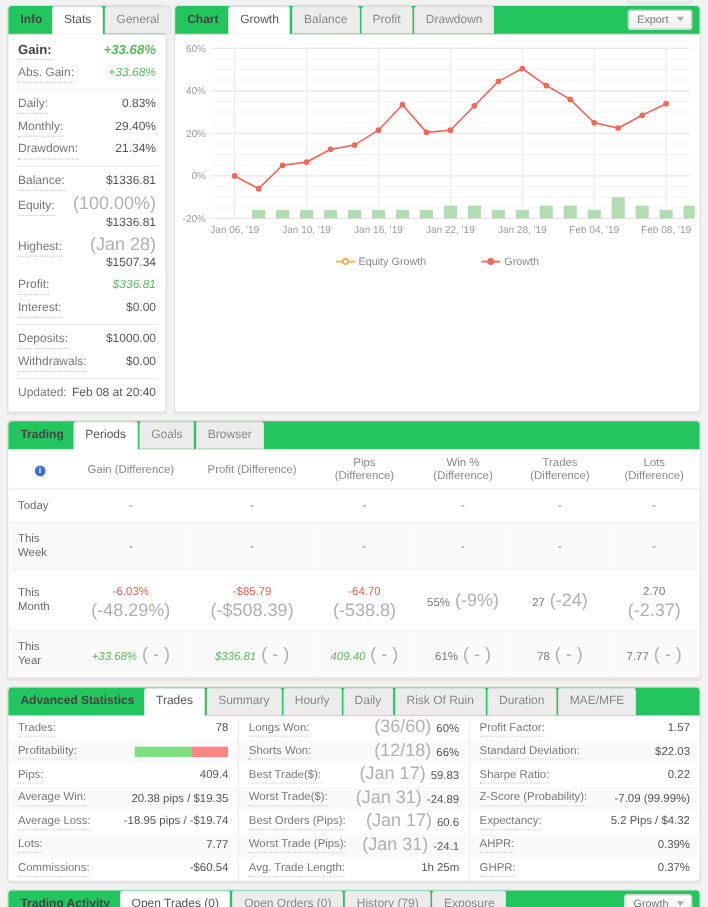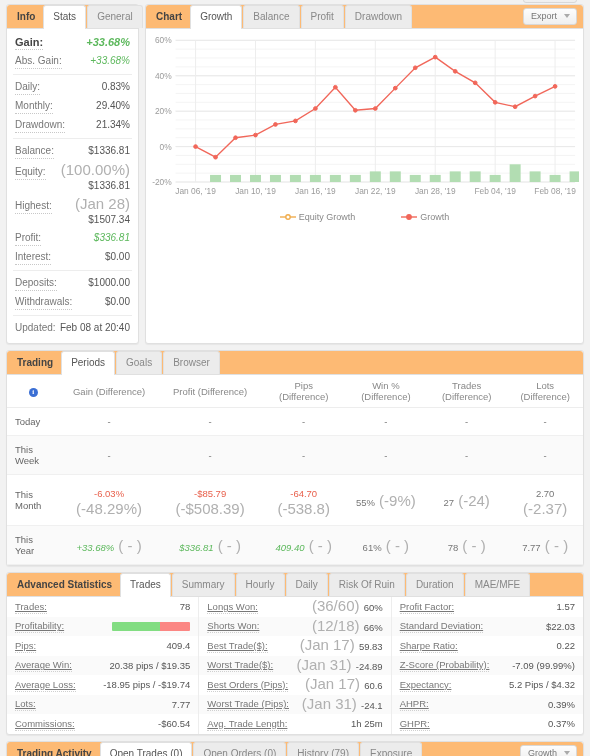--- a/index.html
+++ b/index.html
@@ -15,21 +15,21 @@
   .panel {
     background: #fff;
     border: 1px solid #e0e0e0;
     border-radius: 3px;
     box-shadow: 0 1px 1px rgba(0,0,0,.05);
   }
   
   .tabbar {
     display: flex; align-items: flex-end;
     height: 24px;
-    background: #fdba74;
+    background: #22c55e;
     border-bottom: 1px solid #e0e0e0;
     border-radius: 3px 3px 0 0;
     padding-left: 6px;
     position: relative;
   }
   .tabtitle {
     font-weight: bold; color: #444; font-size: 10px;
     padding: 0 8px 6px 4px;
   }
   .tab {
@@ -94,21 +94,21 @@
     font-family:"Liberation Serif",serif;font-weight:bold;
   }
 
   
   .statgrid { display: flex; }
   .statcol { flex: 1; }
   .statcol + .statcol { border-left: 1px solid #ededed; }
   .srow { display: flex; justify-content: space-between; align-items: center;
           padding: 3px 8px; font-size: 9.5px; line-height: 13px; height: 19.5px; }
   .srow:nth-child(even) { background: #fafafa; }
-  .srow .sk { color: #777; border-bottom: 1px dotted #d0d0d0; text-decoration: underline; }
+  .srow .sk { color: #777; border-bottom: 1px dotted #d0d0d0; }
   .srow .sv { color: #555; }
   .pbar { width: 78px; height: 9px; display: flex; border-radius: 1px; overflow: hidden; }
   .pbar .pg { background: #82dd82; }
   .pbar .pr { background: #fb8683; }
 
   
   .nodata { text-align: center; padding: 9px 0; font-size: 9.5px; color: #888; }
 </style>
 </head>
 <body>

